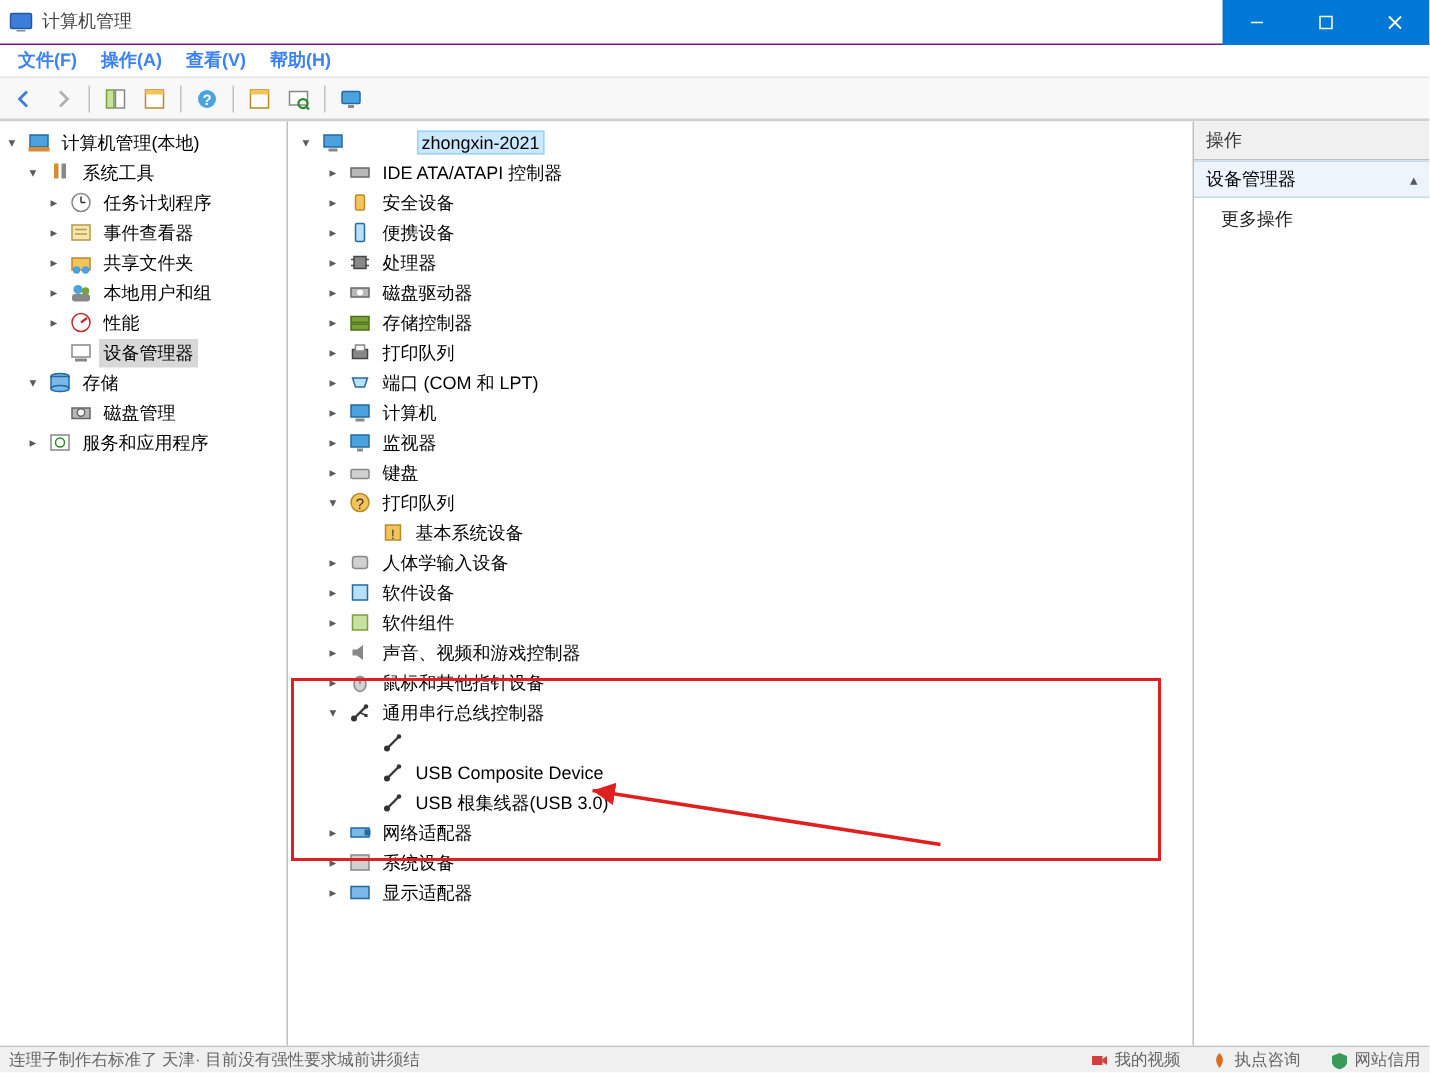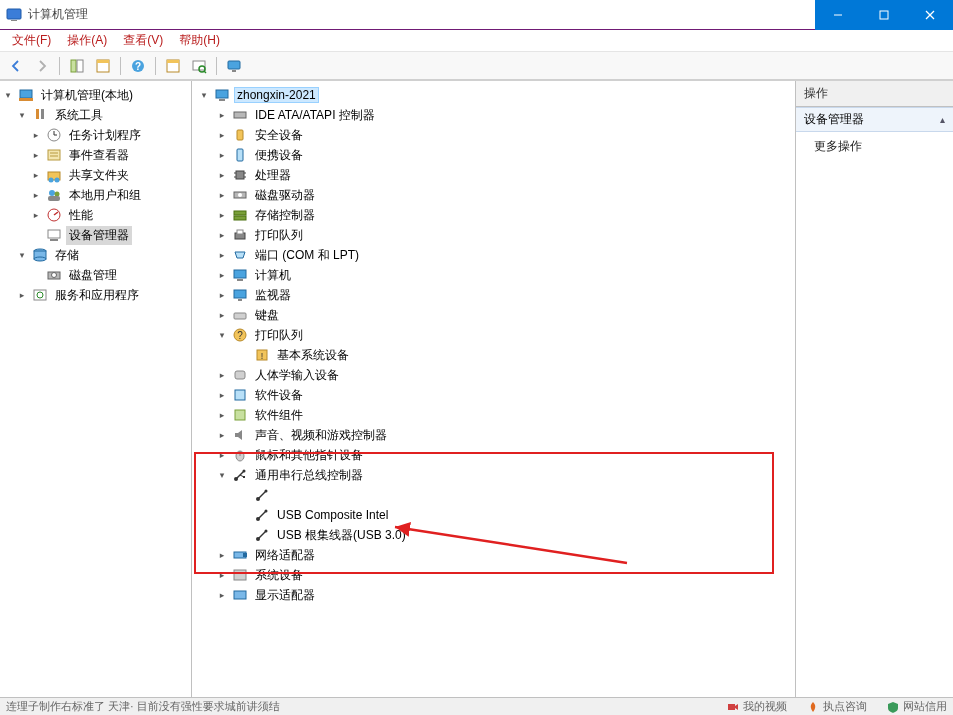--- a/index.html
+++ b/index.html
@@ -42,21 +42,22 @@
   .menubar {
     height: 22px;
     display: flex;
     align-items: center;
     background: #fff;
     padding-left: 4px;
     border-bottom: 1px solid #e5e5e5;
   }
   .menubar .menuitem {
     padding: 2px 8px;
-    color: #b91c1c;
+    color: #3b82f6;
+    font-weight: bold;
   }
 
   
   .toolbar {
     height: 28px;
     display: flex;
     align-items: center;
     padding: 0 4px;
     gap: 2px;
     border-bottom: 1px solid #d0d0d0;
@@ -105,20 +106,21 @@
     cursor: pointer;
     user-select: none;
   }
   .expander.none { visibility: hidden; }
   .ticon { width: 16px; height: 16px; flex: 0 0 16px; display:inline-flex; align-items:center; justify-content:center; }
   .nlabel { padding: 1px 3px; }
   .nlabel.selected {
     background: #cce8ff;
     border: 1px solid #99d1ff;
     padding: 0 2px;
+    margin-left: 44px;
   }
   .nlabel.selected2 {
     background: #d8d8d8;
     padding: 1px 3px;
   }
 
   
   .actions-header {
     background: #f0f0f0;
     border-bottom: 1px solid #c0c0c0;
@@ -630,21 +632,21 @@
 
       <div class="node" style="padding-left:40px">
         <span class="expander none">▸</span>
         <span class="ticon">
             <svg width="16" height="16">
               <circle cx="4" cy="12" r="2" fill="#333"></circle>
               <line x1="4" y1="12" x2="12" y2="4" stroke="#333" stroke-width="1.5"></line>
               <circle cx="12" cy="4" r="1.5" fill="#333"></circle>
             </svg>
           </span>
-        <span class="nlabel">USB Composite Intel</span>
+        <span class="nlabel">USB Composite Device</span>
       </div>
 
 
       <div class="node" style="padding-left:40px">
         <span class="expander none">▸</span>
         <span class="ticon">
             <svg width="16" height="16">
               <circle cx="4" cy="12" r="2" fill="#333"></circle>
               <line x1="4" y1="12" x2="12" y2="4" stroke="#333" stroke-width="1.5"></line>
               <circle cx="12" cy="4" r="1.5" fill="#333"></circle>

